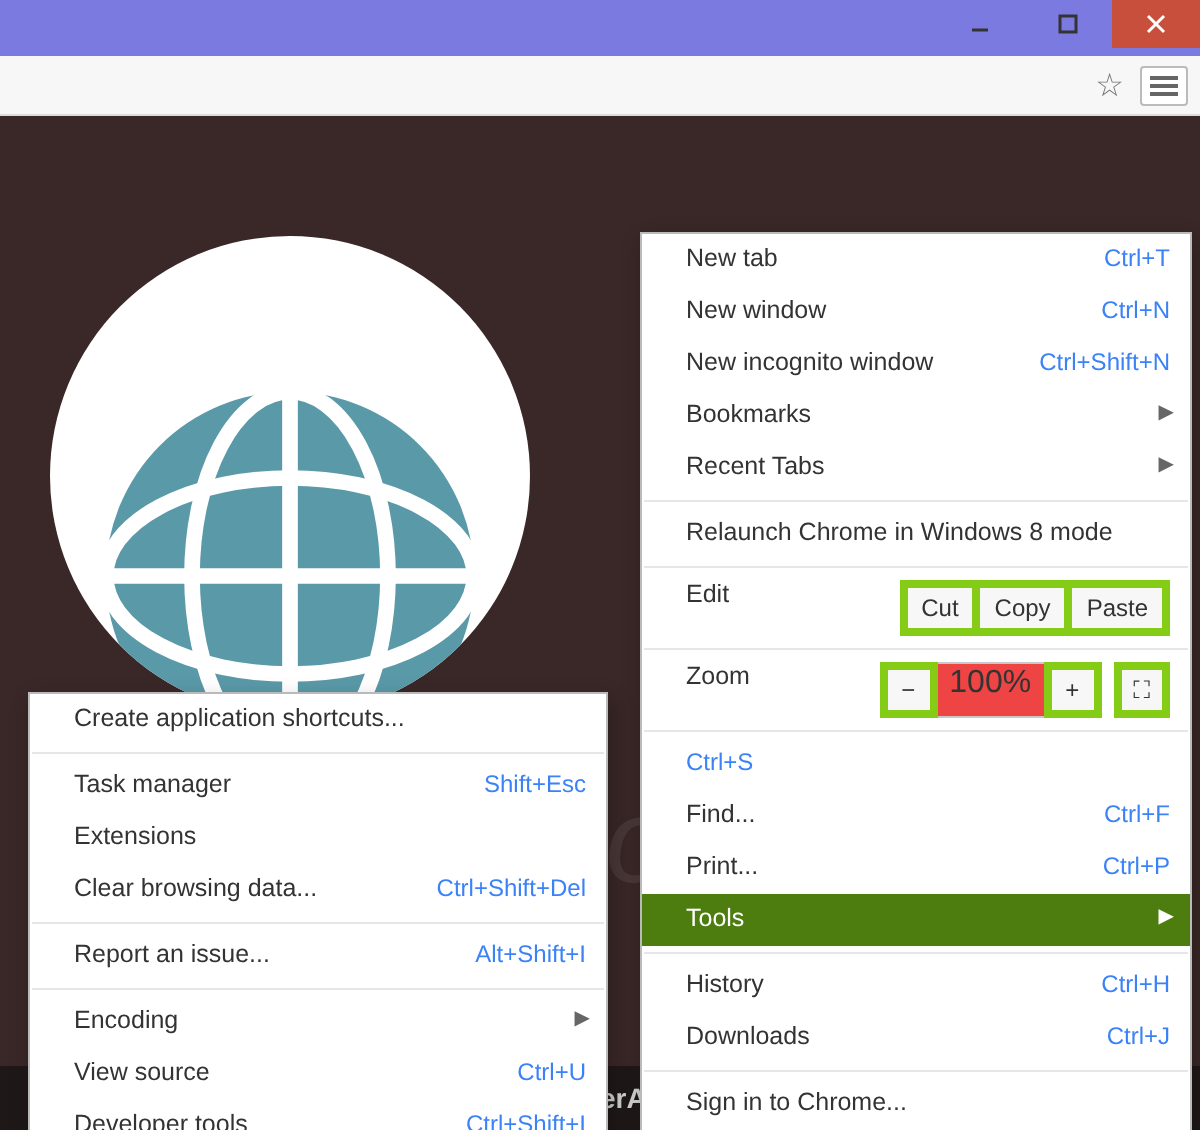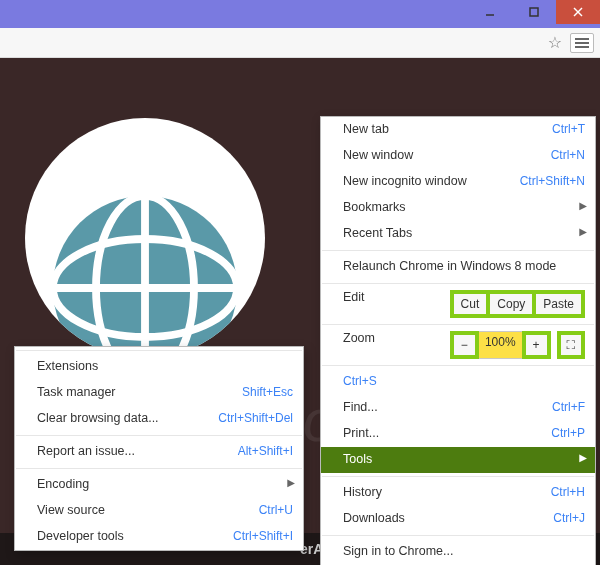--- a/index.html
+++ b/index.html
@@ -32,21 +32,21 @@
 .row .arr { position:absolute; right:8px; font-size:10px; color:#666; }
 .row.hl .arr { color:#fff; }
 .sep { height:1px; background:#e6e6e6; margin:3px 1px; }
 
 .edit-row, .zoom-row { display:flex; align-items:flex-start; padding:3px 10px 3px 22px; min-height:28px; }
 .edit-row .label, .zoom-row .label { flex:1; }
 .mini-group { display:flex; gap:0; }
 .mini { border:4px solid #84cc16; background:#f7f7f7; padding:2px 7px; font-size:12px; line-height:16px; }
 .mini + .mini { border-left:none; }
 .mini.fs { padding:2px 6px; margin-left:6px; }
-.zoom-val { border:1px solid #c8c8c8; border-left:none; border-right:none; background:#fde047; padding:2px 6px; font-size:12px; line-height:16px; }
+.zoom-val { border:1px solid #c8c8c8; border-left:none; border-right:none; background:#ef4444; padding:2px 6px; font-size:16px; line-height:16px; }
 
 .footer-strip { position:absolute; bottom:0; left:0; right:0; height:32px; background:#1f1818; color:#cfcfcf; font-size:14px; display:flex; align-items:center; padding-left:300px; font-weight:bold; }
 </style>
 </head>
 <body>
 
 <div class="titlebar">
   <div class="btn">
       <svg viewBox="0 0 12 12">
         <line x1="2" y1="9" x2="10" y2="9" stroke="#333" stroke-width="1.5"></line>
@@ -160,29 +160,32 @@
     <div class="sep"></div>
     <div class="row">
         <span class="label">Sign in to Chrome...</span>
       </div>
     <div class="sep"></div>
     <div class="row"></div>
 
   </div>
 
   <div class="menu sub">
-    <div class="sep"></div>
-    <div class="row">
-        <span class="label">Extensions</span>
-      </div>
+    <div class="row">
+        <span class="label">Create application shortcuts...</span>
+      </div>
+    <div class="sep"></div>
     <div class="row">
         <span class="label">Task manager</span>
         <span class="sc">Shift+Esc</span>
       </div>
     <div class="row">
+        <span class="label">Extensions</span>
+      </div>
+    <div class="row">
         <span class="label">Clear browsing data...</span>
         <span class="sc">Ctrl+Shift+Del</span>
       </div>
     <div class="sep"></div>
     <div class="row">
         <span class="label">Report an issue...</span>
         <span class="sc">Alt+Shift+I</span>
       </div>
     <div class="sep"></div>
     <div class="row">

